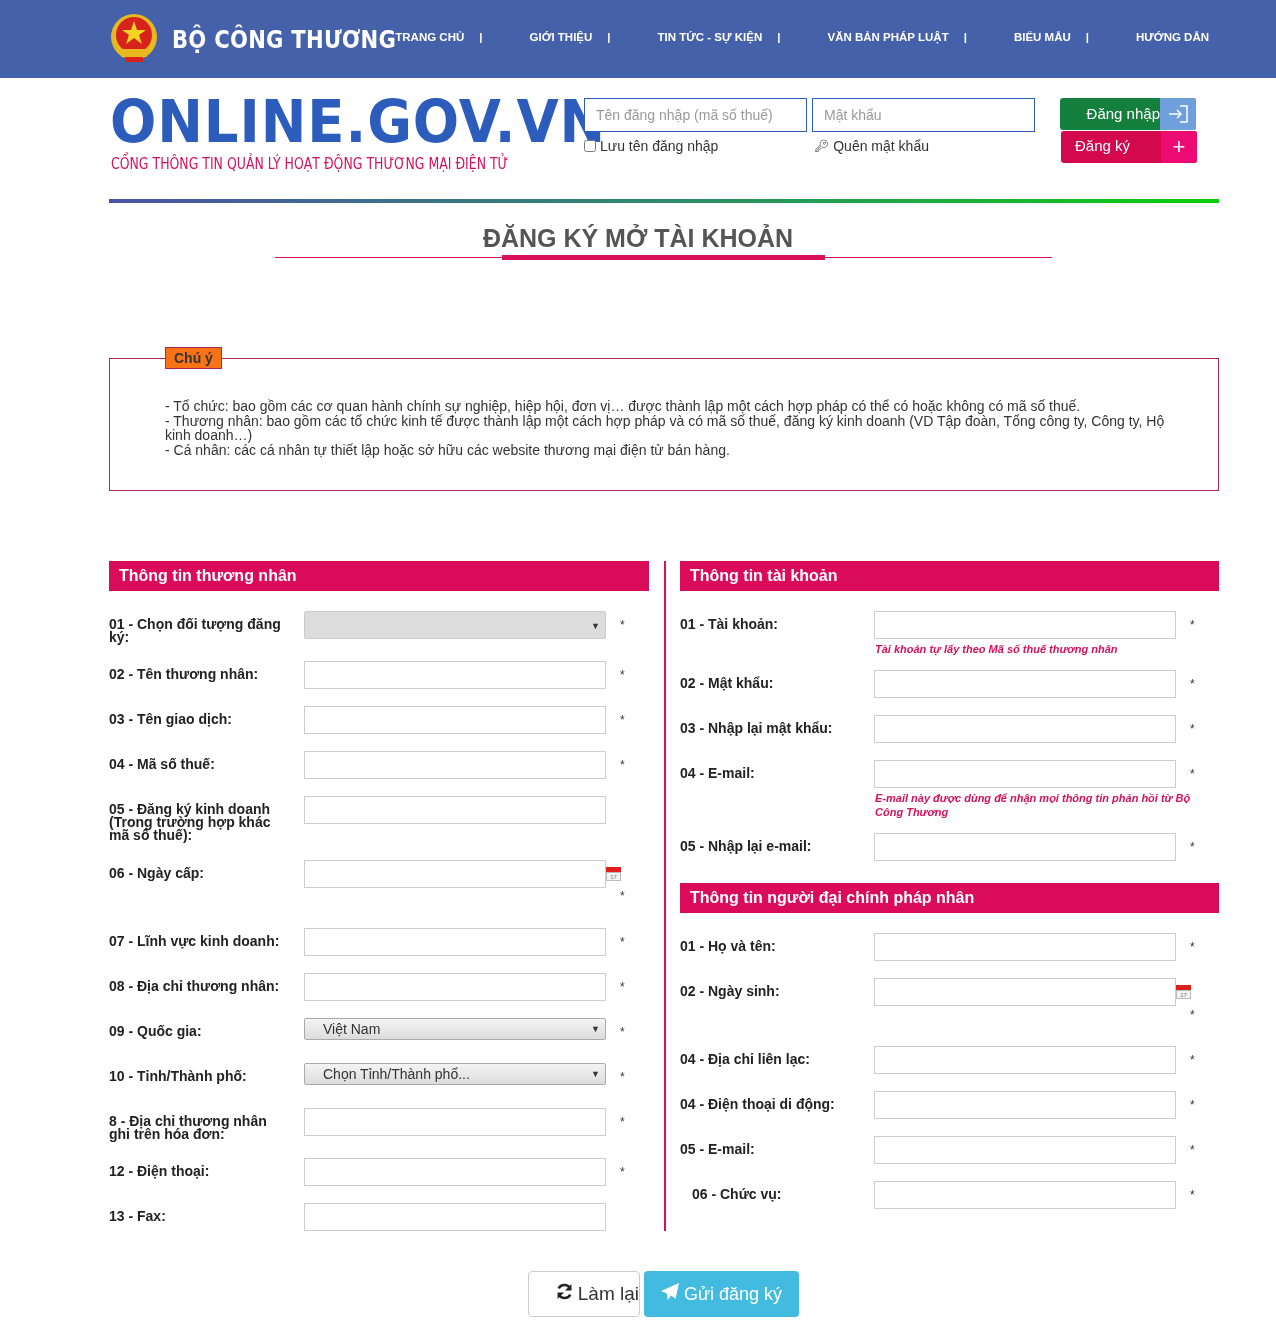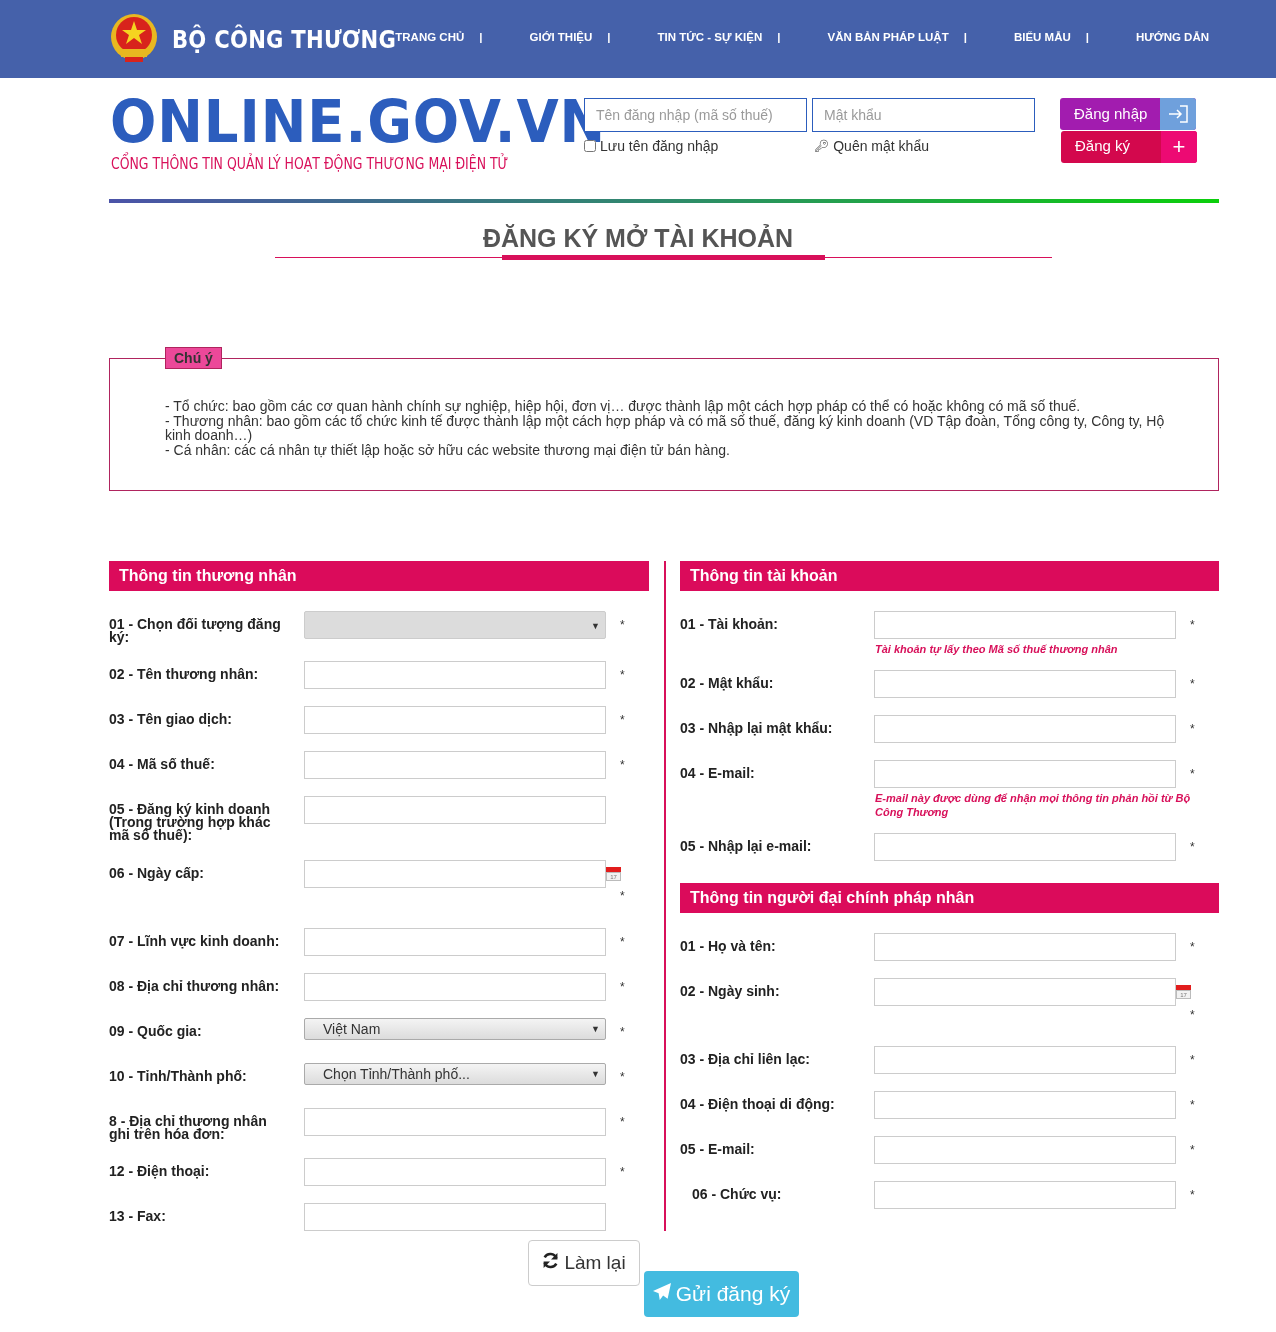--- a/index.html
+++ b/index.html
@@ -17,58 +17,58 @@
     .logo-big { position: absolute; left: 110px; top: 88px; font-size: 58px; font-weight: bold; color: #2c5dbd; letter-spacing: 1px; font-family: "DejaVu Sans", sans-serif; transform: scaleX(0.94); transform-origin: left; }
     .logo-sub { position: absolute; left: 111px; top: 154px; font-size: 16px; color: #d8105a; font-family: "DejaVu Sans", sans-serif; transform: scaleX(0.78); transform-origin: left; white-space: nowrap; }
 
     
     .login-input { position: absolute; top: 98px; height: 34px; border: 1px solid #2c5dbd; background: #fff; font-size: 14px; color: #999; padding: 0 11px; font-family: "Liberation Sans", sans-serif; }
     .login-input::placeholder { color: #9a9a9a; }
     .remember { position: absolute; left: 584px; top: 138px; display: flex; align-items: center; font-size: 14px; color: #333; }
     .remember input { width: 12px; height: 12px; margin-right: 4px; }
     .forgot { position: absolute; left: 814px; top: 138px; font-size: 14px; color: #333; display: flex; align-items: center; cursor: pointer; }
     .forgot .key { font-size: 12px; margin-right: 4px; }
-    .btn-login { position: absolute; left: 1060px; top: 98px; width: 136px; height: 32px; background: #a21caf; border-radius: 3px; display: flex; overflow: hidden; cursor: pointer; }
+    .btn-login { position: absolute; left: 1060px; top: 98px; width: 136px; height: 32px; background: #15803d; border-radius: 3px; display: flex; overflow: hidden; cursor: pointer; text-align: right; }
     .btn-login .lbl, .btn-reg .lbl { flex: 1; color: #fff; font-size: 15px; padding-left: 14px; line-height: 32px; }
     .btn-login .ico { width: 36px; background: #6fa0dc; color: #fff; display: flex; align-items: center; justify-content: center; font-size: 16px; }
     .btn-reg { position: absolute; left: 1061px; top: 131px; width: 136px; height: 32px; background: #d3084d; border-radius: 3px; display: flex; overflow: hidden; cursor: pointer; }
     .btn-reg .lbl { line-height: 30px; }
     .btn-reg .ico { width: 36px; background: #ed0a73; color: #fff; display: flex; align-items: center; justify-content: center; font-size: 22px; font-weight: 300; }
 
     .grad-line { position: absolute; left: 109px; top: 199px; width: 1110px; height: 4px; background: linear-gradient(to right, #4b53a8, #2f8a6c 50%, #0bcf0b); }
 
     
     .page-title { position: absolute; left: 0; width: 1276px; top: 224px; text-align: center; font-size: 25px; font-weight: bold; color: #555; transform: scaleX(1); }
     .title-line { position: absolute; left: 275px; top: 257px; width: 777px; height: 1px; background: #d8105a; }
     .title-bar { position: absolute; left: 502px; top: 255px; width: 323px; height: 5px; background: #d8105a; }
 
     
     .notice { position: absolute; left: 109px; top: 358px; width: 1110px; height: 133px; border: 1px solid #b0245e; }
-    .legend { position: absolute; left: 165px; top: 347px; background: #ec4899; border: 1px solid #b0245e; padding: 2px 8px; font-size: 14px; font-weight: bold; color: #333; }
+    .legend { position: absolute; left: 165px; top: 347px; background: #f97316; border: 1px solid #b0245e; padding: 2px 8px; font-size: 14px; font-weight: bold; color: #333; }
     .notice-text { position: absolute; left: 165px; top: 399px; width: 1010px; font-size: 14px; line-height: 14.5px; color: #333; }
 
     
     .section-head { position: absolute; height: 30px; background: #db0b5b; color: #fff; font-size: 16px; font-weight: bold; padding-left: 10px; line-height: 29px; }
     .divider { position: absolute; left: 664px; top: 561px; width: 2px; height: 670px; background: #d8105a; }
 
     .flabel { position: absolute; font-size: 14px; font-weight: bold; color: #222; line-height: 13px; }
     .finput { position: absolute; height: 28px; border: 1px solid #ccc; background: #fff; }
     .fselect { position: absolute; height: 22px; border: 1px solid #aaa; background: linear-gradient(#f4f4f4, #dcdcdc); font-size: 14px; color: #333; padding-left: 18px; line-height: 20px; border-radius: 2px; }
     .fselect.gray { height: 28px; background: #dcdcdc; border: 1px solid #ccc; }
     .fselect .arrow { position: absolute; right: 5px; top: 0; font-size: 9px; color: #333; }
     .fselect.gray .arrow { top: 4px; }
     .req { position: absolute; font-size: 12px; color: #333; }
     .cal { position: absolute; width: 15px; height: 16px; }
     .cal .top { position: absolute; left: 0; top: 2px; width: 15px; height: 5px; background: #e21d1d; }
     .cal .body { position: absolute; left: 0; top: 7px; width: 15px; height: 9px; background: #f2f2f2; border: 1px solid #bbb; font-size: 6px; color: #777; text-align: center; line-height: 8px; }
     .hint { position: absolute; font-size: 11px; font-style: italic; font-weight: bold; color: #d8105a; line-height: 14px; }
 
     
-    .btn-reset { position: absolute; left: 528px; top: 1240px; width: 112px; height: 46px; border: 1px solid #ccc; border-radius: 4px; background: #fff; color: #333; font-size: 19px; display: flex; align-items: center; justify-content: center; cursor: pointer; }
-    .btn-submit { position: absolute; left: 644px; top: 1271px; width: 155px; height: 46px; border-radius: 4px; background: #43bbe0; color: #fff; font-size: 21px; display: flex; align-items: center; justify-content: center; cursor: pointer; }
+    .btn-reset { position: absolute; left: 528px; top: 1271px; width: 112px; height: 46px; border: 1px solid #ccc; border-radius: 4px; background: #fff; color: #333; font-size: 19px; display: flex; align-items: center; justify-content: flex-end; cursor: pointer; }
+    .btn-submit { position: absolute; left: 644px; top: 1271px; width: 155px; height: 46px; border-radius: 4px; background: #43bbe0; color: #fff; font-size: 18px; display: flex; align-items: center; justify-content: center; cursor: pointer; }
     .btn-reset .i, .btn-submit .i { margin-right: 5px; font-size: 18px; }
   </style>
 </head>
 <body>
 
 <div class="topbar">
   <svg class="emblem" viewBox="0 0 50 52">
     <circle cx="25" cy="24" r="23" fill="#e8b820"></circle>
     <circle cx="25" cy="22" r="18" fill="#d8231c"></circle>
     <polygon points="25,8 28,17 37,17 30,22 33,31 25,25 17,31 20,22 13,17 22,17" fill="#f5d420"></polygon>
@@ -230,21 +230,21 @@
 <span class="req" style="left:1190px;top:940px;">*</span>
 
 <div class="flabel" style="left:680px;top:985px;">02 - Ngày sinh:</div>
 <input class="finput" style="left: 874px; top: 978px; width: 302px;">
 <div class="cal" style="left:1176px;top:983px;">
   <div class="top"></div>
     <div class="body">17</div>
 </div>
 <span class="req" style="left:1190px;top:1008px;">*</span>
 
-<div class="flabel" style="left:680px;top:1053px;">03 - Địa chỉ liên lạc:</div>
+<div class="flabel" style="left:680px;top:1053px;">04 - Địa chỉ liên lạc:</div>
 <input class="finput" style="left: 874px; top: 1046px; width: 302px;">
 <span class="req" style="left:1190px;top:1053px;">*</span>
 
 <div class="flabel" style="left:680px;top:1098px;">04 - Điện thoại di động:</div>
 <input class="finput" style="left: 874px; top: 1091px; width: 302px;">
 <span class="req" style="left:1190px;top:1098px;">*</span>
 
 <div class="flabel" style="left:680px;top:1143px;">05 - E-mail:</div>
 <input class="finput" style="left: 874px; top: 1136px; width: 302px;">
 <span class="req" style="left:1190px;top:1143px;">*</span>

